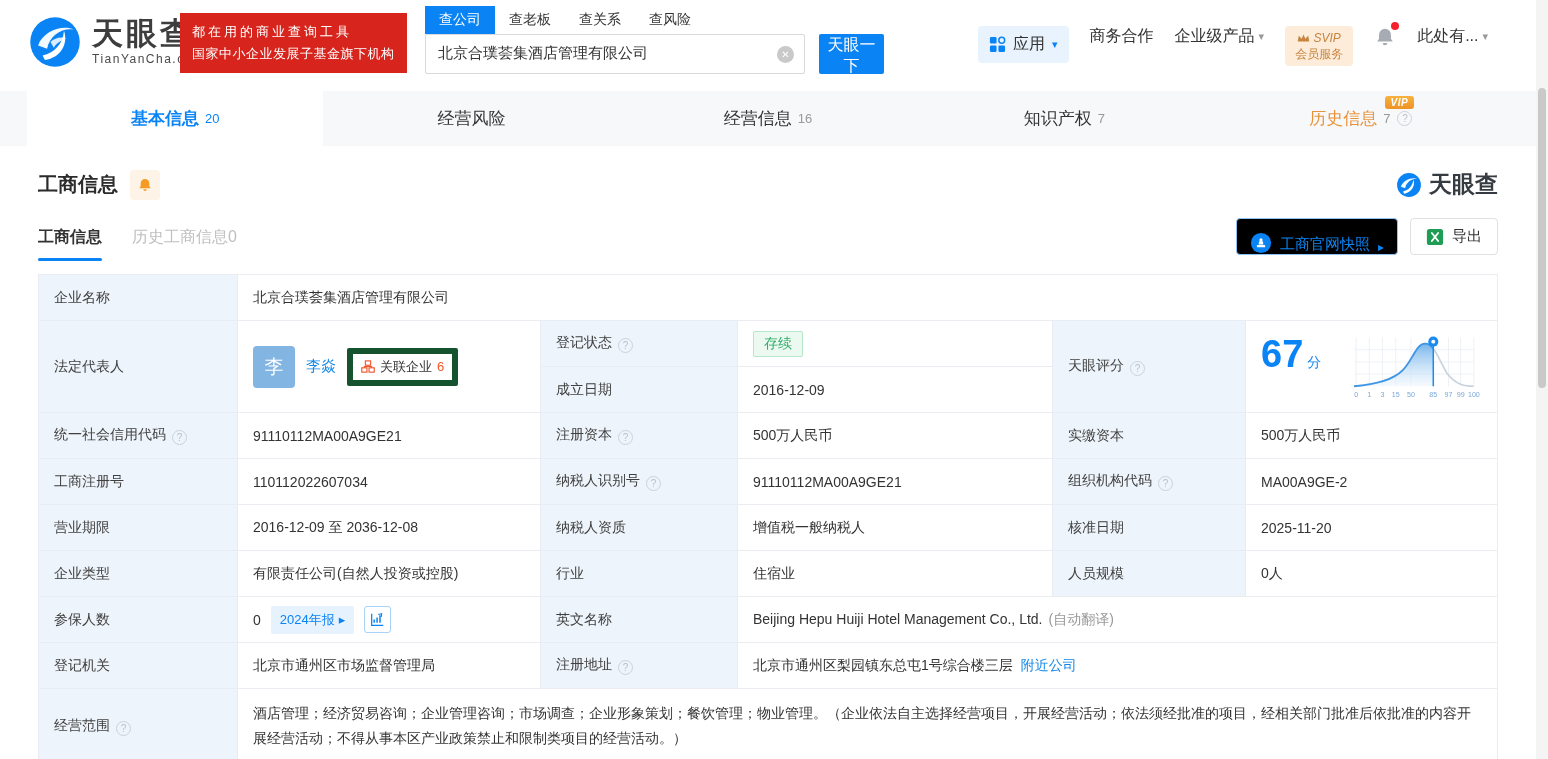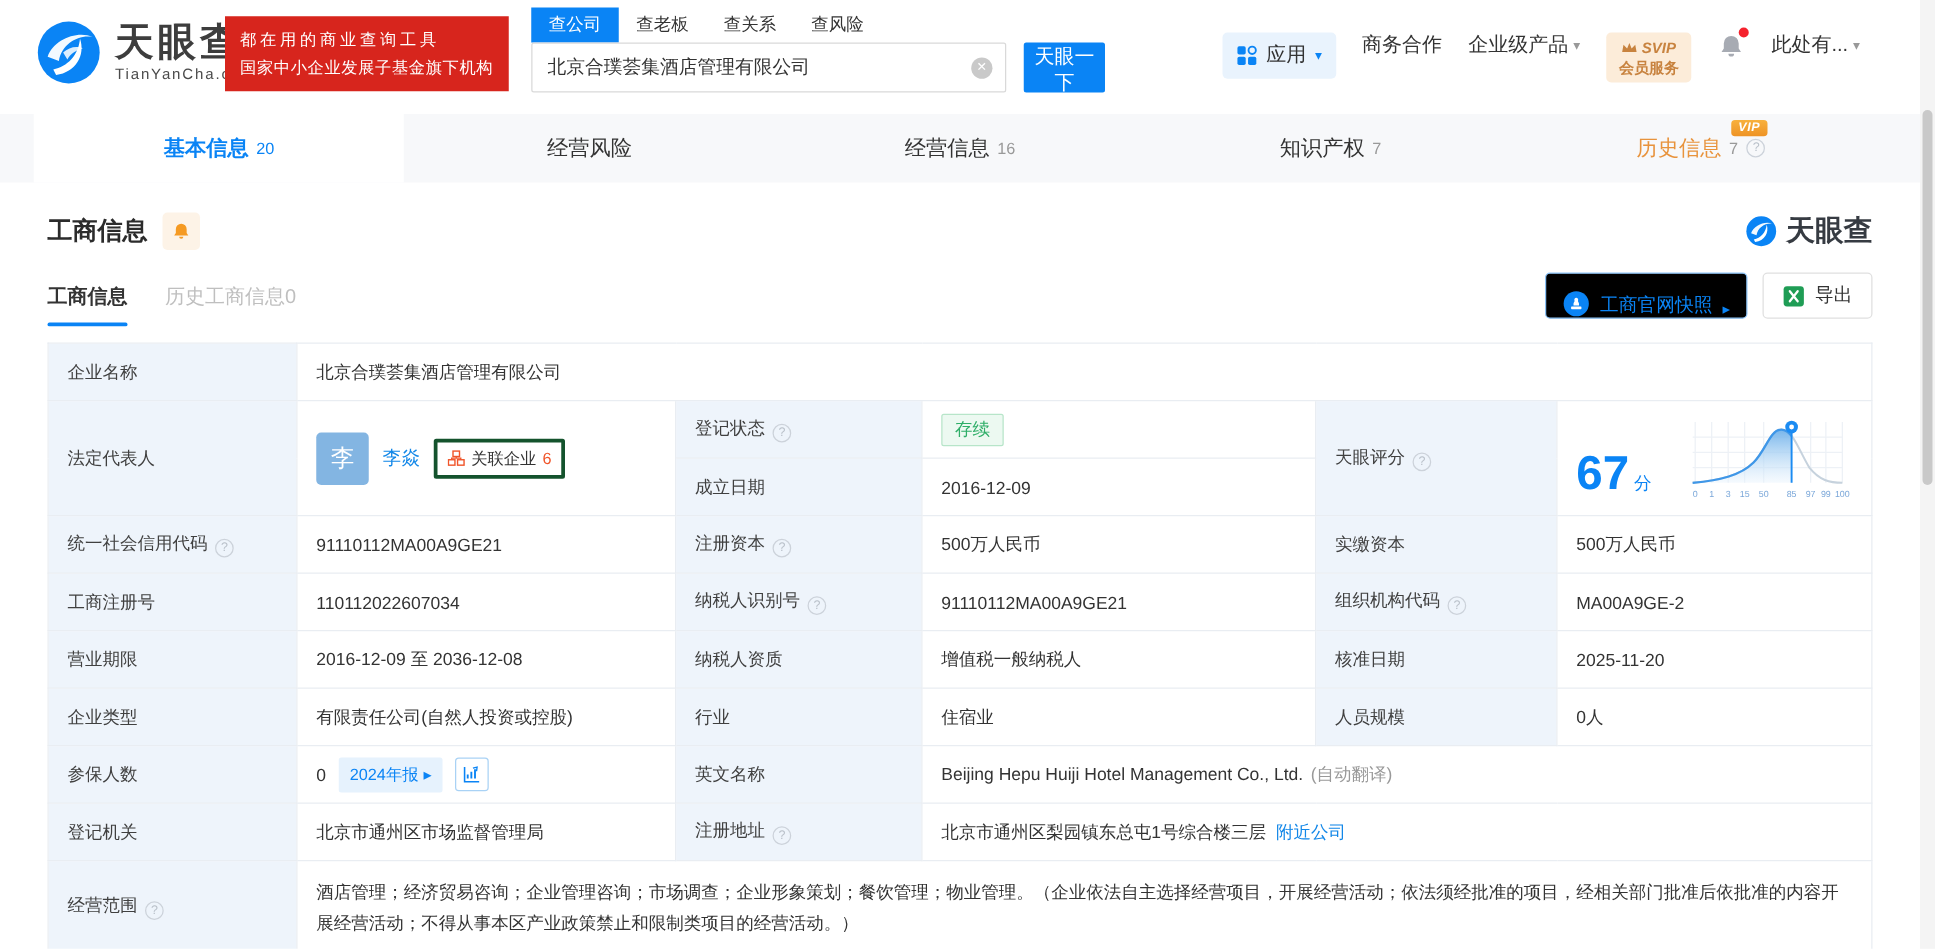--- a/index.html
+++ b/index.html
@@ -29,21 +29,21 @@
   .search-input{width:335px;height:36px;border:none;outline:none;font-size:15px;padding:0 12px;color:#333;font-family:inherit;background:transparent}
   .clear-btn{position:absolute;right:10px;top:11px;width:17px;height:17px;border-radius:50%;background:#c9c9c9;color:#fff;
              font-size:10px;display:flex;align-items:center;justify-content:center;cursor:pointer}
   .search-btn{margin-left:14px;width:65px;height:40px;background:var(--blue);color:#fff;border:none;border-radius:2px;
               font-size:16px;cursor:pointer;font-family:inherit}
   .hdr-right{position:absolute;right:48px;top:26px;display:flex;align-items:flex-start;gap:21px}
   .apps-chip{display:flex;align-items:center;gap:7px;background:#e9f3fd;border-radius:4px;padding:8px 11px;font-size:16px;cursor:pointer}
   .hdr-link{font-size:16px;color:#333;cursor:pointer;display:flex;align-items:center;gap:4px;white-space:nowrap}
   .caret{font-size:11px;color:var(--blue)}
   .caret.gray{color:#999}
-  .svip{background:#fcecd9;border-radius:4px;padding:4px 10px;text-align:center;color:#c8833f;font-size:12px;font-weight:700;
+  .svip{background:#fcecd9;border-radius:4px;padding:4px 10px;text-align:center;color:#c8833f;font-size:12px;font-weight:400;
         cursor:pointer;line-height:1.35}
   .svip-top{display:flex;align-items:center;justify-content:center;gap:3px;font-style:italic}
   .bell-wrap{position:relative;cursor:pointer;width:22px;height:22px}
   .dot{position:absolute;top:-4px;right:-3px;width:8px;height:8px;border-radius:50%;background:#f5222d}
 
   
   .main-tabs{height:55px;background:#f7f8fa;display:flex;padding:0 27px}
   .mtab{flex:1;display:flex;align-items:center;justify-content:center;gap:3px;font-size:17px;color:#333;cursor:pointer;position:relative;white-space:nowrap}
   .mtab .cnt{font-size:13px;color:#999;margin-left:3px}
   .mtab.active{background:#fff;color:var(--blue);font-weight:700}
@@ -74,25 +74,25 @@
 
   
   .info-table{width:100%;border-collapse:collapse;margin-top:13px;table-layout:fixed;font-size:14px}
   .info-table td{border:1px solid var(--border);padding:0 15px;height:46px;vertical-align:middle;overflow:hidden}
   .info-table td.lbl{background:var(--lblbg);color:#404040}
   .help{display:inline-flex;width:15px;height:15px;border:1px solid #ccd2da;border-radius:50%;color:#b9c0c9;font-size:10px;
         align-items:center;justify-content:center;margin-left:6px;cursor:pointer;vertical-align:-2px}
   .rep{display:flex;align-items:center;gap:11px}
   .avatar{width:42px;height:42px;background:#83b5e2;color:#fff;border-radius:4px;display:flex;align-items:center;justify-content:center;font-size:19px;flex:none}
   .rep-name{color:var(--link);cursor:pointer;font-size:15px}
-  .rel-badge{display:inline-flex;align-items:center;gap:5px;border:3px solid #14532d;border-radius:2px;padding:4px 8px;
+  .rel-badge{display:inline-flex;align-items:center;gap:5px;border:6px solid #14532d;border-radius:2px;padding:4px 8px;
              font-size:13px;color:#333;cursor:pointer;background:#fff}
   .rel-cnt{color:#f0552a}
   .status{display:inline-block;background:#ecf9f1;color:#2fae68;border:1px solid #b7e5c9;padding:3px 10px;border-radius:2px;font-size:14px}
-  .score-wrap{display:flex;align-items:flex-end;justify-content:space-between}
+  .score-wrap{display:flex;align-items:flex-start;justify-content:space-between}
   .score-num{font-size:38px;font-weight:700;color:var(--blue)}
   .score-unit{font-size:14px;color:var(--blue);margin-left:4px}
   .score-chart{width:136px;height:68px;flex:none}
   .insured{display:flex;align-items:center;gap:10px}
   .annual-badge{display:inline-flex;align-items:center;gap:4px;background:#e6f2fd;color:var(--blue);font-size:13px;
                 padding:5px 9px;border-radius:2px;cursor:pointer}
   .trend-btn{width:27px;height:27px;border:1px solid #a9d2f5;border-radius:3px;display:flex;align-items:center;justify-content:center;cursor:pointer;background:#fff}
   .note{color:#999;margin-left:6px}
   .link{color:var(--link);cursor:pointer;margin-left:8px;white-space:nowrap}
   td.scope-cell{height:auto;padding:12px 15px;line-height:1.8}

